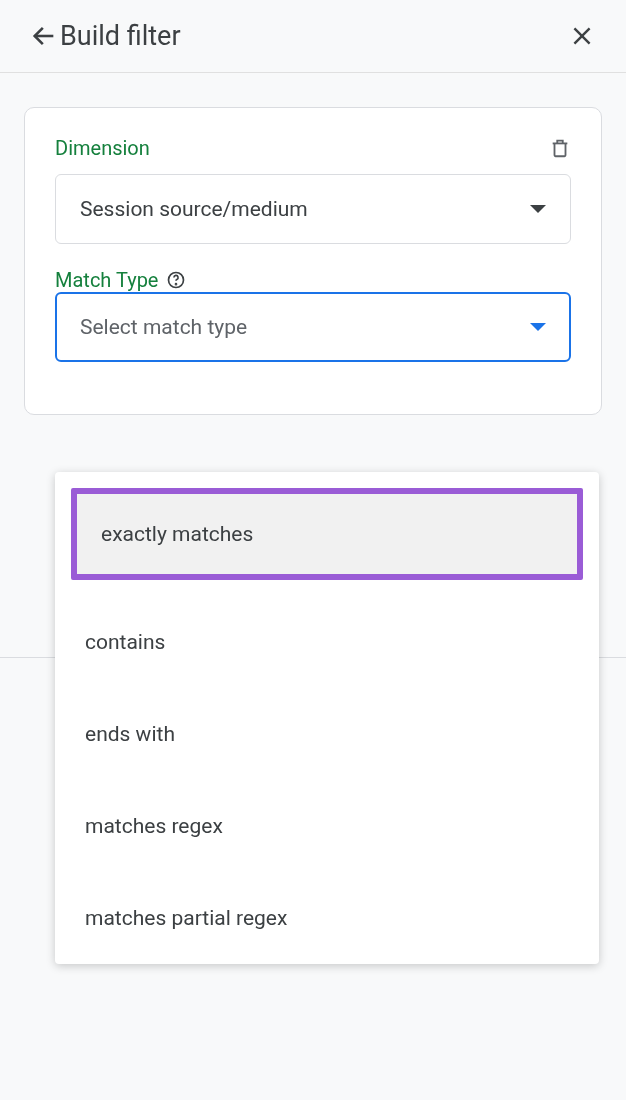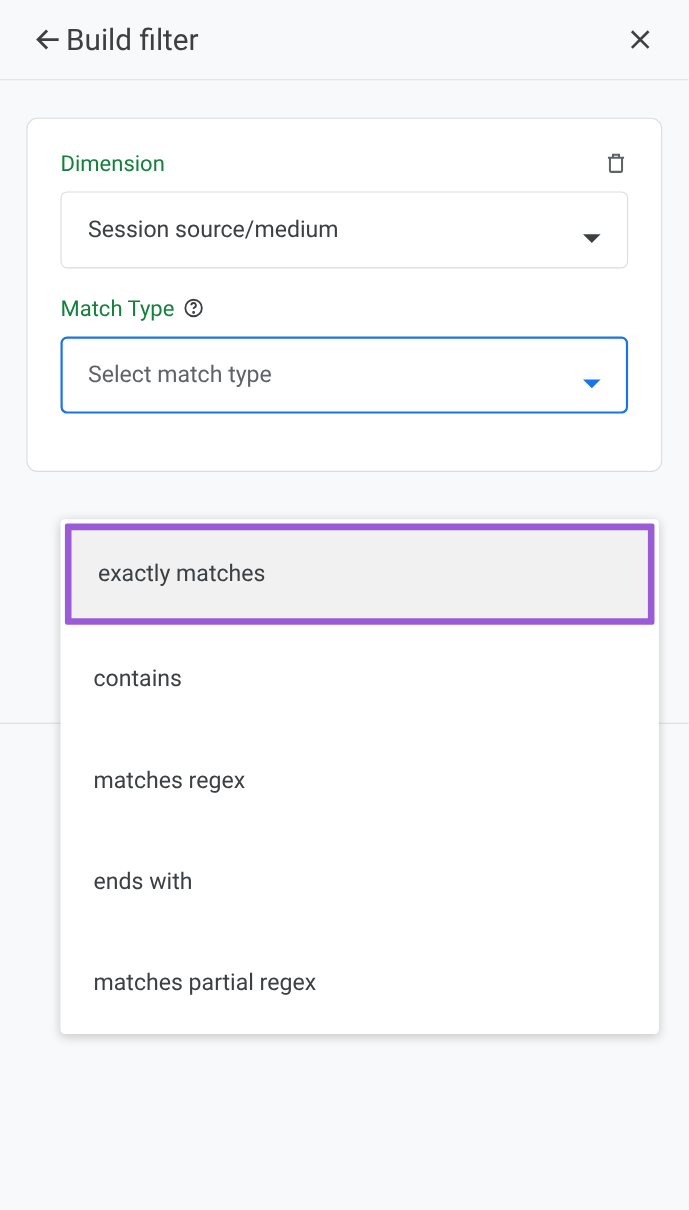--- a/index.html
+++ b/index.html
@@ -81,21 +81,21 @@
     .delete-icon {
       width: 22px;
       height: 24px;
       cursor: pointer;
     }
     .select-box {
       border: 1px solid #dadce0;
       border-radius: 6px;
       padding: 22px 24px;
       display: flex;
-      align-items: flex-end;
+      align-items: center;
       justify-content: space-between;
       cursor: pointer;
       margin-bottom: 24px;
       gap: 28px;
     }
     .select-box.active {
       border: 2px solid #1a73e8;
       padding: 21px 23px;
     }
     .select-value {
@@ -113,21 +113,20 @@
       border-right: 8px solid transparent;
       border-top: 8px solid #3c4043;
     }
     .caret-down.blue {
       border-top-color: #1a73e8;
     }
     .label-with-help {
       display: flex;
       align-items: center;
       gap: 8px;
-      margin-bottom: 14px;
     }
     .help-icon {
       width: 20px;
       height: 20px;
     }
     .dropdown {
       position: absolute;
       left: 30px;
       right: 2px;
       top: 364px;
@@ -144,21 +143,21 @@
     .dropdown-item {
       padding: 34px 30px;
       font-size: 21px;
       color: #3c4043;
       cursor: pointer;
     }
     .dropdown-item.highlighted {
       background: #f1f1f1;
       border: 6px solid #9a5cd6;
       padding: 28px 24px;
-      margin: 4px;
+      margin: 16px;
       border-radius: 2px;
     }
     .dropdown-inner::-webkit-scrollbar {
       width: 14px;
     }
     .dropdown-inner::-webkit-scrollbar-track {
       background: transparent;
     }
     .dropdown-inner::-webkit-scrollbar-thumb {
       background: #c1c1c1;
@@ -224,22 +223,22 @@
 
       <div class="select-box active">
         <span class="select-placeholder">Select match type</span>
         <span class="caret-down blue"></span>
       </div>
 
       <div class="dropdown">
         <div class="dropdown-inner">
           <div class="dropdown-item highlighted">exactly matches</div>
           <div class="dropdown-item">contains</div>
+          <div class="dropdown-item">ends with</div>
           <div class="dropdown-item">matches regex</div>
-          <div class="dropdown-item">ends with</div>
           <div class="dropdown-item">matches partial regex</div>
         </div>
       </div>
 
     </div>
   </div>
 </div>
 
 <div class="divider-after"></div>
 

